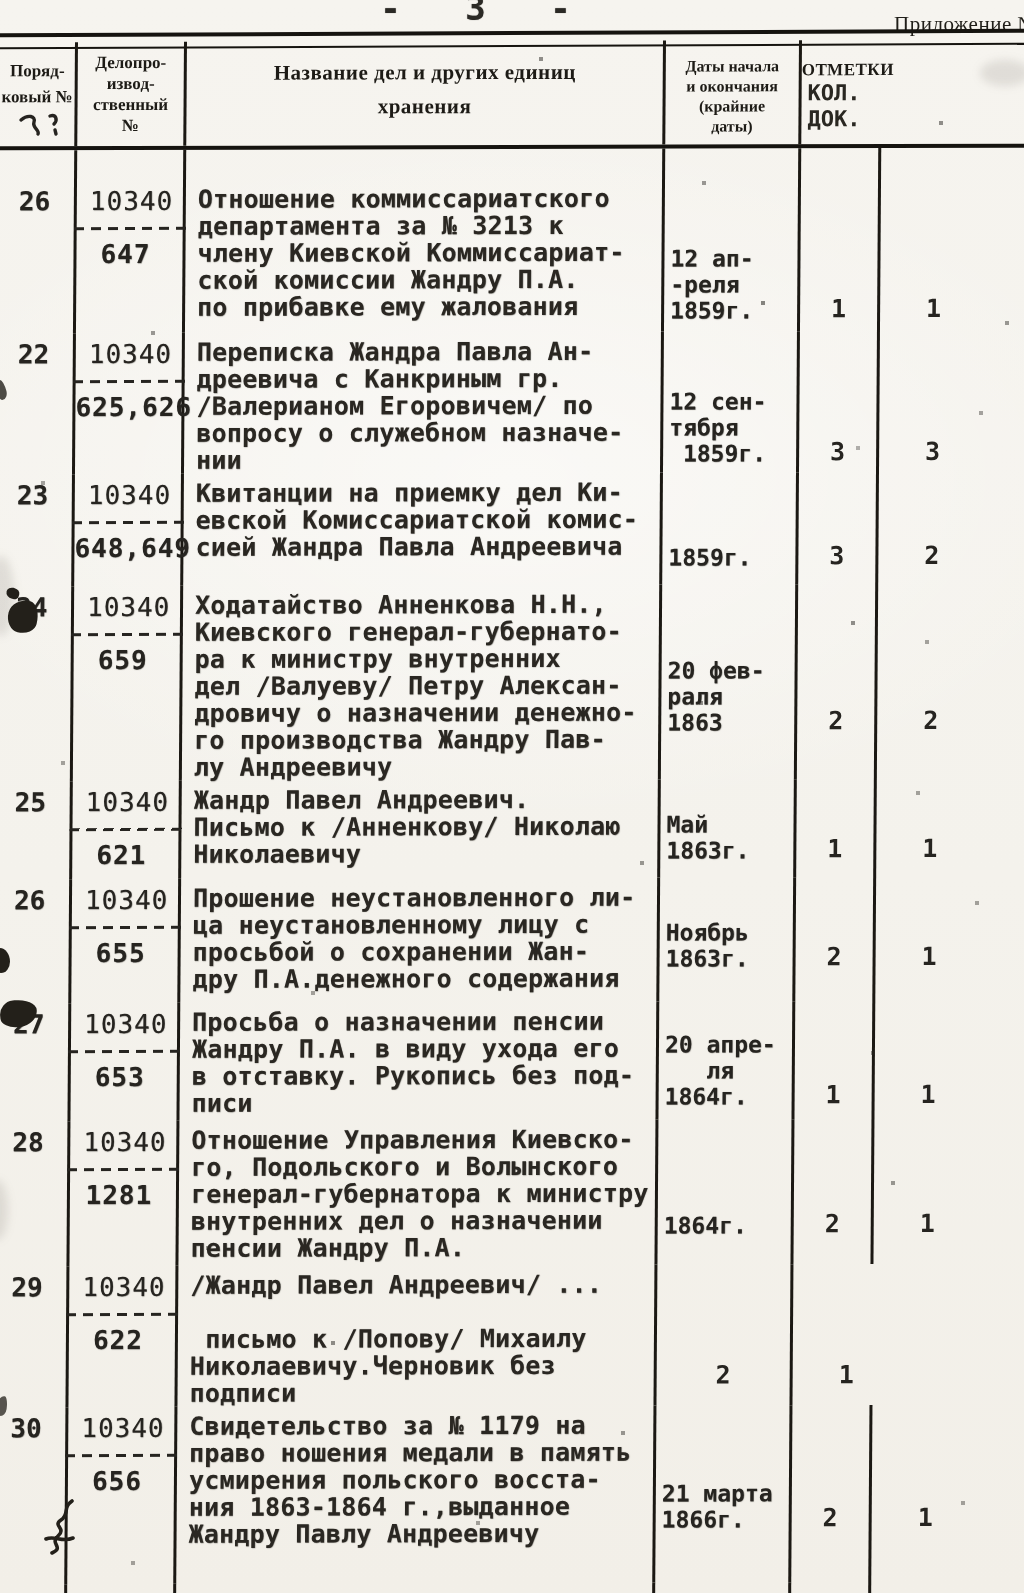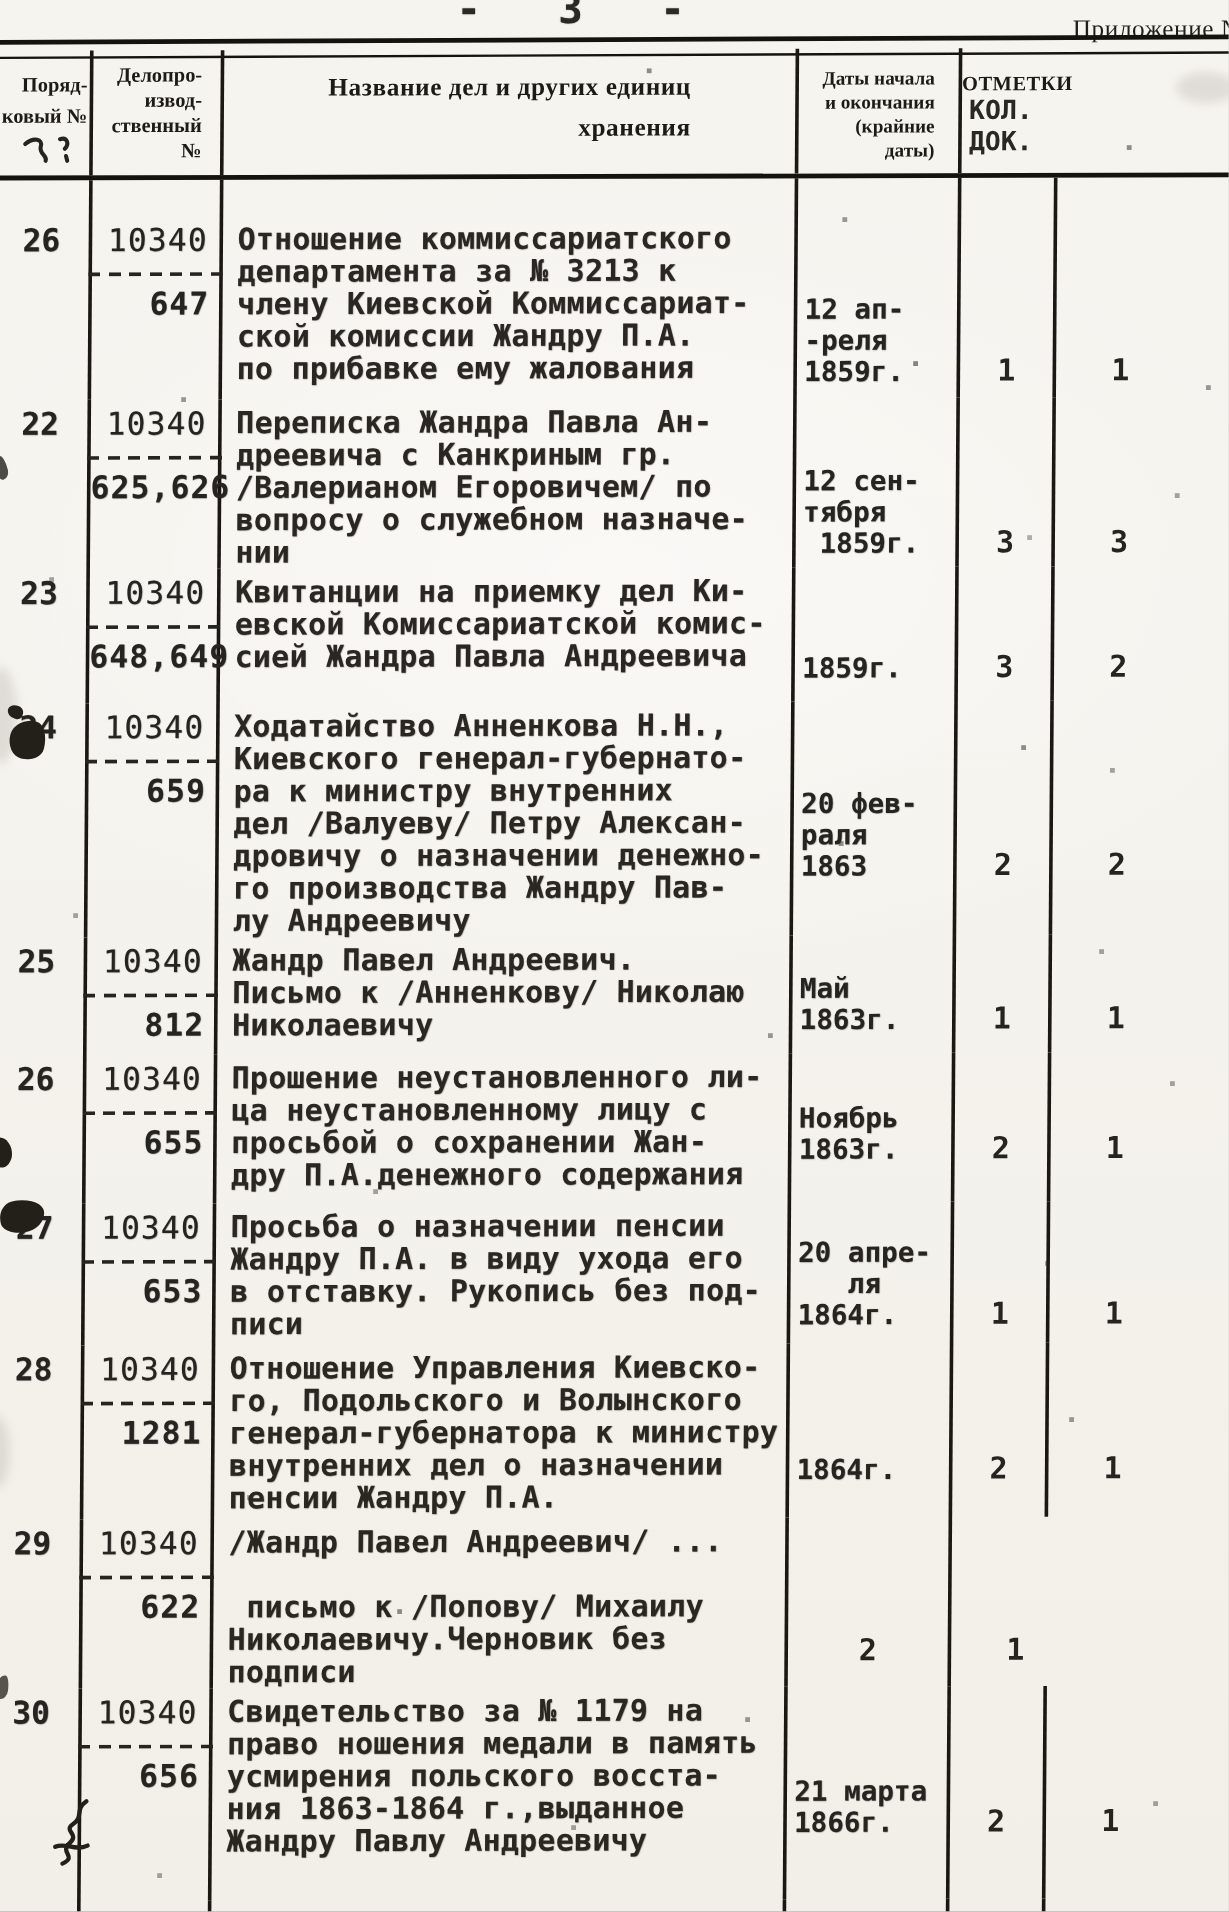--- a/index.html
+++ b/index.html
@@ -43,21 +43,21 @@
   }
   .thead,.trow{
     display:grid;
     grid-template-columns:78px 109px 479px 136px 80px 1fr;
   }
   .thead{min-height:104px;border-bottom:4px solid #15130f;}
   .cell{border-right:3px solid var(--line);position:relative;}
   .cell:last-child{border-right:none;}
   .hcell{display:flex;flex-direction:column;align-items:center;justify-content:flex-start;
          font-family:"Liberation Serif", serif;font-weight:bold;color:#1d1b16;}
-  .hth{white-space:pre;text-align:right;}
+  .hth{white-space:pre;text-align:center;}
   .h-order .hth{font-size:17px;line-height:26px;padding-top:16px;}
   .h-record .hth{font-size:17px;line-height:21px;padding-top:10px;}
   .h-title .hth{font-size:21px;line-height:34px;padding-top:14px;letter-spacing:.5px;}
   .h-dates .hth{font-size:16px;line-height:20px;padding-top:16px;}
   .h-sheets .hth{font-size:16px;line-height:25px;padding-top:16px;}
   .h-marks{align-items:stretch;}
   .h-marks .hth{font-size:17px;padding-top:20px;letter-spacing:.5px;}
   .h-marks .typed{
     font-family:"DejaVu Sans Mono", monospace;font-weight:bold;
     font-size:22px;line-height:26px;padding-left:6px;white-space:pre;text-align:left;
@@ -77,21 +77,21 @@
   .trow:nth-child(9){min-height:138px;}
   .trow:nth-child(10){min-height:177px;}
   .trow:nth-child(11){min-height:19px;}
   .num{display:block;padding-left:20px;font-size:26px;font-weight:bold;
        text-shadow:.4px .4px .8px rgba(25,23,19,.55);}
   .c-fond{overflow:visible;}
   .fond{padding-left:13px;font-size:26px;font-weight:normal;letter-spacing:1px;
         text-shadow:.4px .4px .8px rgba(25,23,19,.55);}
   .dash-sep{height:3px;margin:11px 0 9px -3px;width:calc(100% + 8px);
         background:repeating-linear-gradient(90deg,var(--ink) 0 10px,transparent 10px 17px);}
-  .fileno{text-align:right;padding-right:8px;font-size:26px;font-weight:bold;letter-spacing:1px;
+  .fileno{text-align:center;padding-right:8px;font-size:26px;font-weight:bold;letter-spacing:1px;
         text-shadow:.4px .4px .8px rgba(25,23,19,.55);}
   .title{white-space:pre;padding-left:12px;font-size:25px;line-height:27px;font-weight:bold;
         letter-spacing:.2px;color:#2a2722;text-shadow:.4px .4px .9px rgba(30,27,22,.5);}
   .c-date,.c-sheets,.c-marks{display:flex;flex-direction:column;justify-content:flex-end;}
   .date{white-space:pre;padding-left:6px;padding-bottom:8px;font-size:23px;line-height:26px;
         font-weight:bold;text-shadow:.4px .4px .9px rgba(30,27,22,.5);}
   .sheets{text-align:center;padding-bottom:8px;font-size:25px;font-weight:bold;}
   .marks{padding-left:46px;padding-bottom:8px;font-size:25px;font-weight:bold;}
   .trow:nth-child(2) .c-date>div, .trow:nth-child(2) .c-sheets>div, .trow:nth-child(2) .c-marks>div{padding-bottom:6px;}
   .trow:nth-child(3) .c-date>div, .trow:nth-child(3) .c-sheets>div, .trow:nth-child(3) .c-marks>div{padding-bottom:14px;}
@@ -289,21 +289,21 @@
       </div>
     </div>
 
     <div class="trow">
       <div class="cell c-num">
         <span class="num">25</span>
       </div>
       <div class="cell c-fond">
         <div class="fond">10340</div>
         <div class="dash-sep"></div>
-        <div class="fileno">812</div>
+        <div class="fileno">621</div>
       </div>
       <div class="cell c-title">
         <div class="title">Жандр Павел Андреевич.
 Письмо к /Анненкову/ Николаю
 Николаевичу</div>
       </div>
       <div class="cell c-date">
         <div class="date">Май
 1863г.</div>
       </div>

